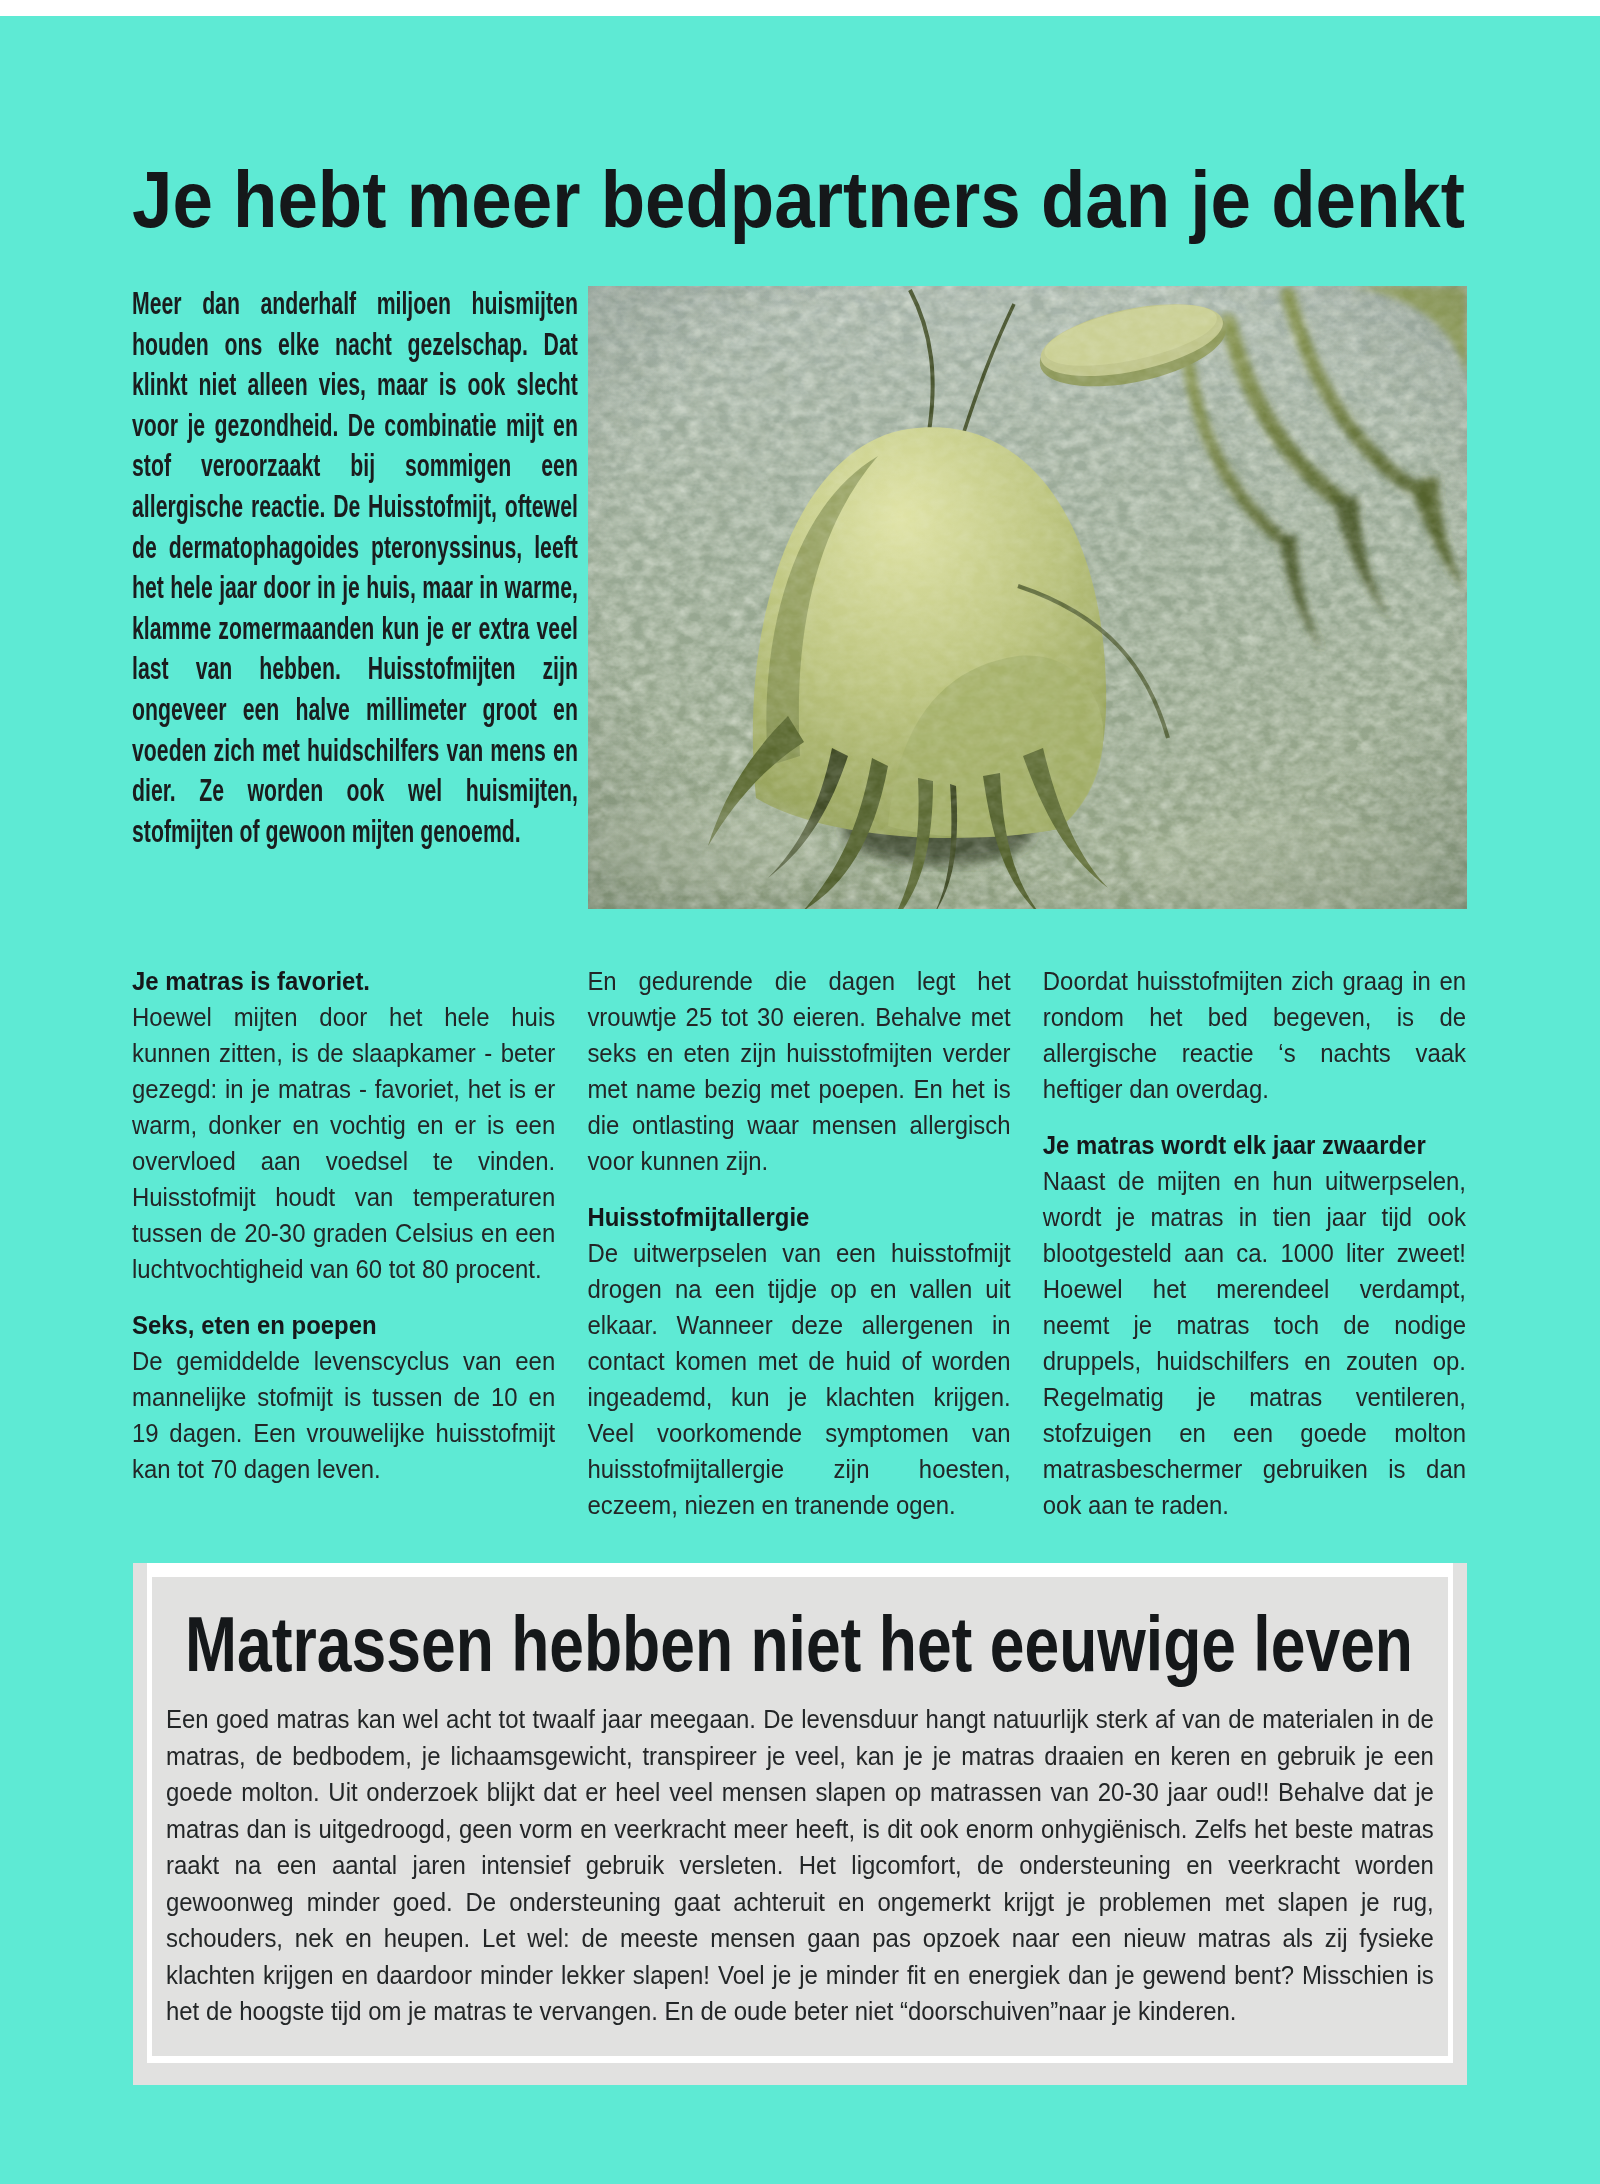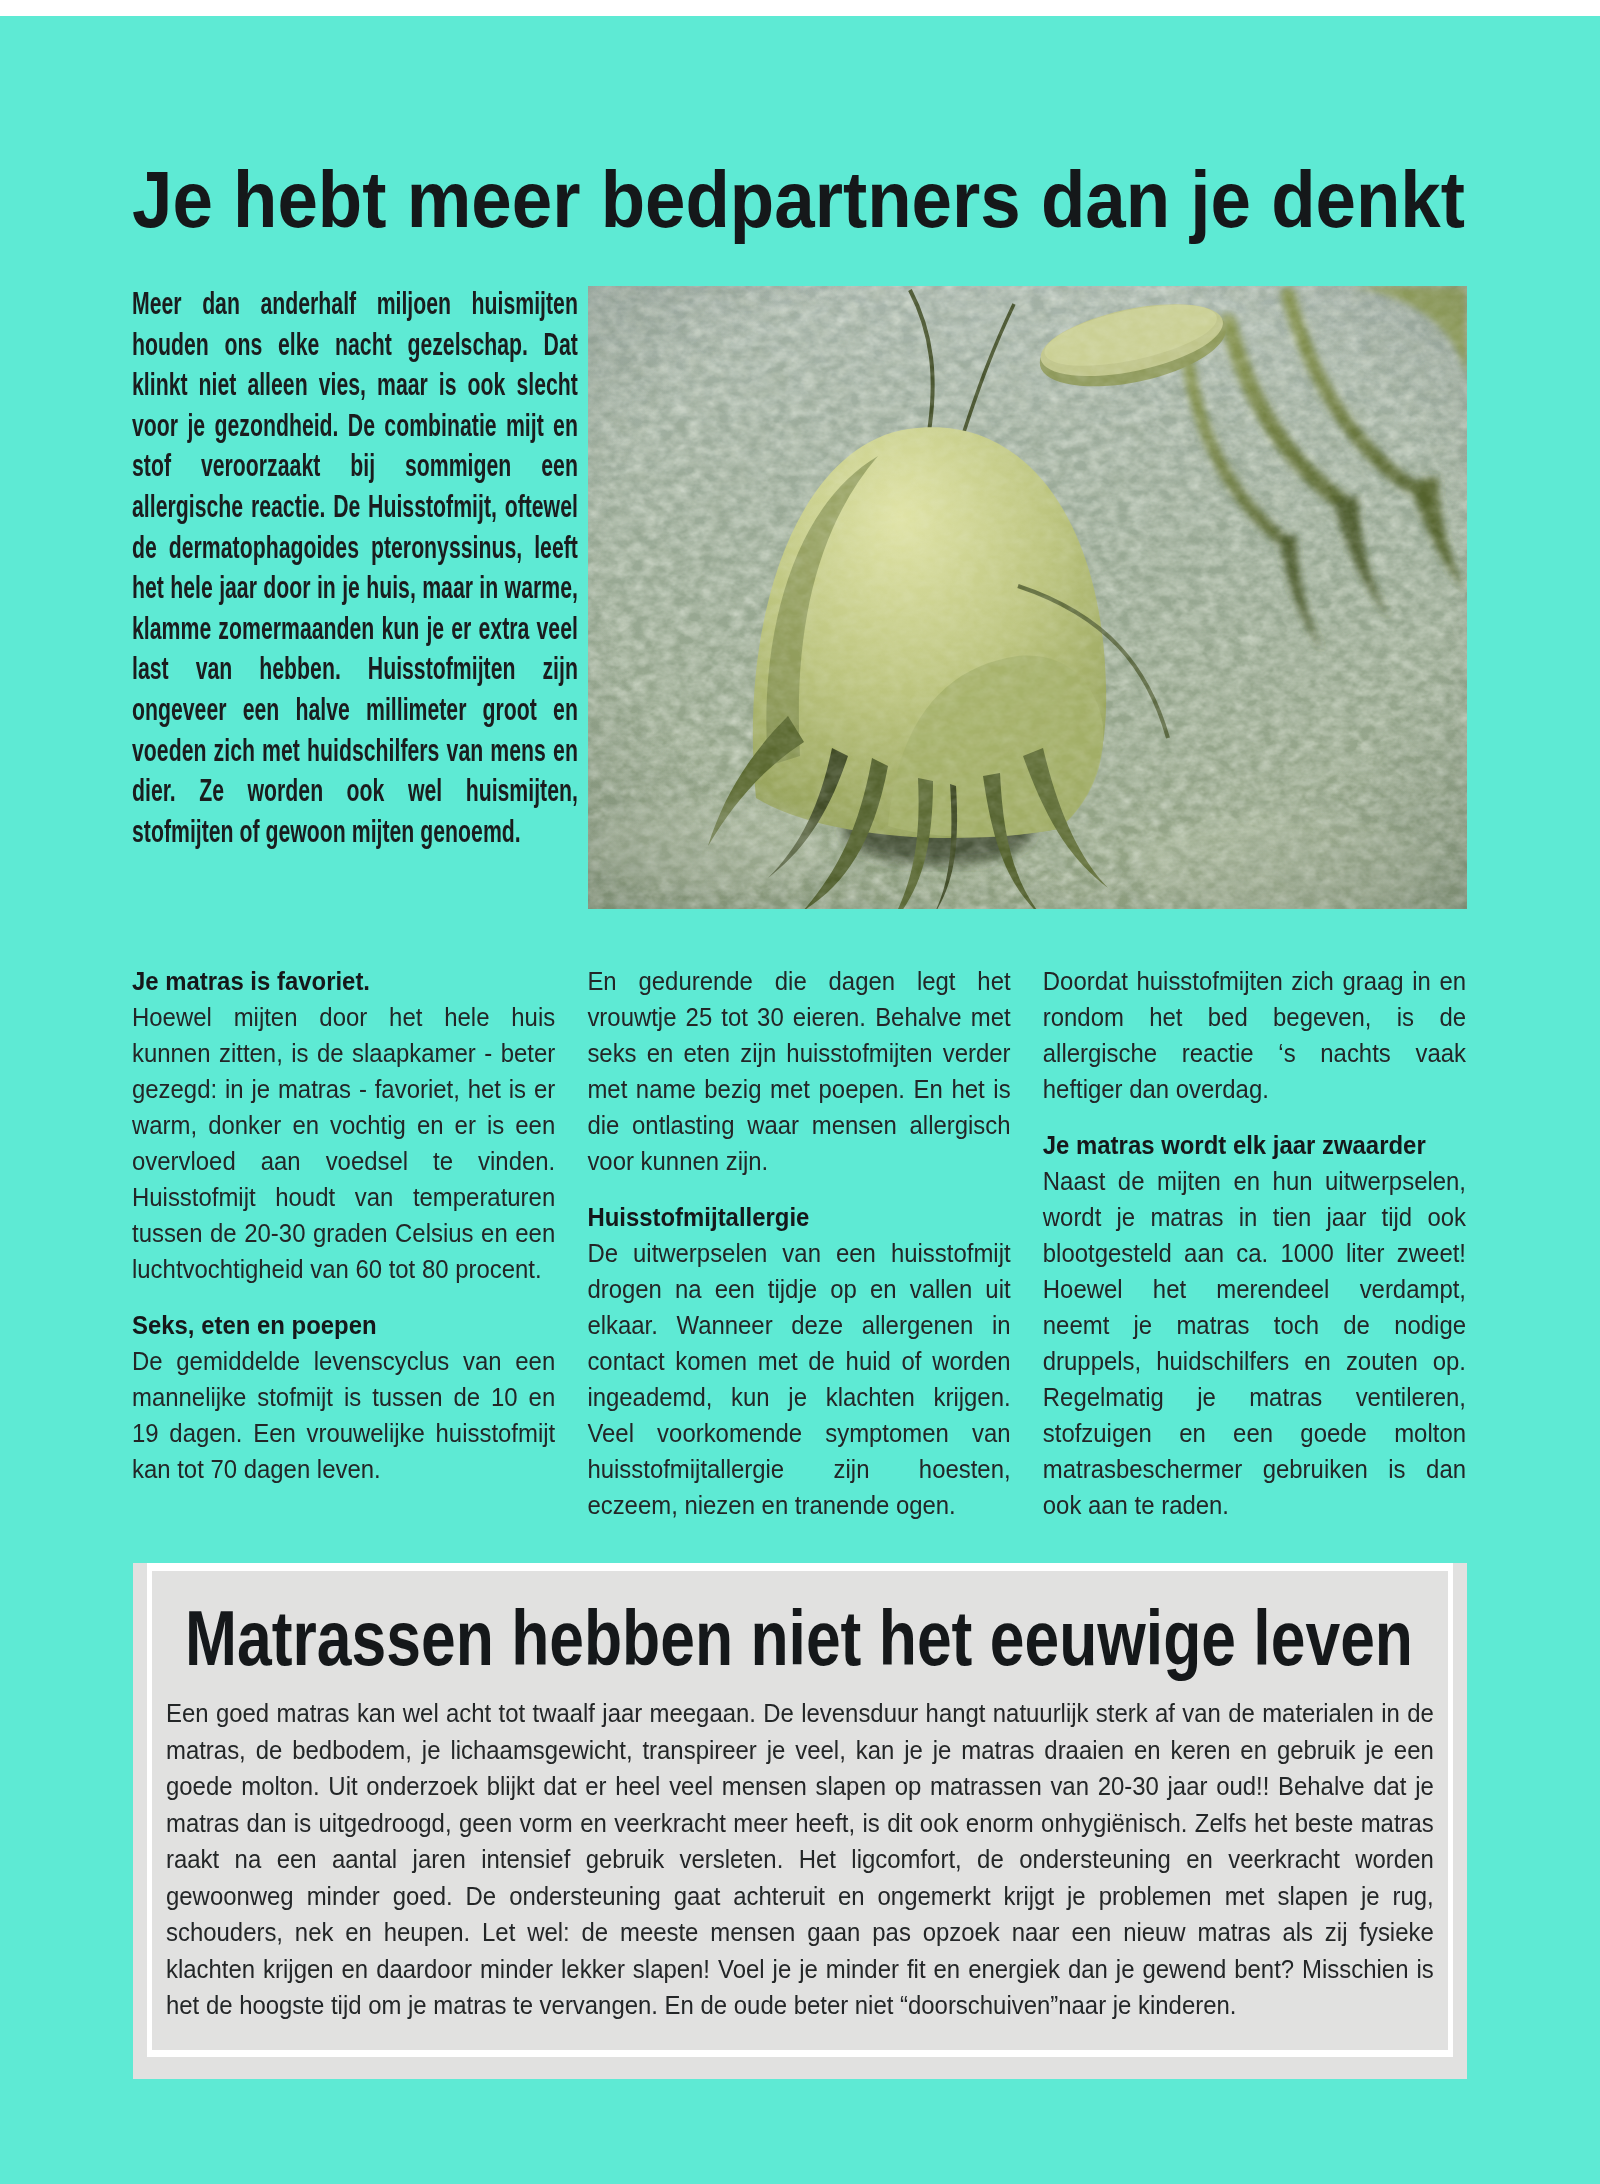--- a/index.html
+++ b/index.html
@@ -32,21 +32,21 @@
   }
   .col { flex:0 0 460px; width:460px; }
   .col h3 { font-size:26px; line-height:36px; font-weight:bold; color:#15181a; margin:20px 0 0 0; }
   .col h3:first-child { margin-top:0; }
   .col p { margin:0; text-align:justify; }
 
   #box-outer {
     position:absolute; left:133px; top:1547px; width:1334px;
     background:#e1e1e0; padding:0 14px 22px 14px; box-sizing:border-box;
   }
-  #box-middle { background:#ffffff; padding:8px 5px 7px 5px; }
+  #box-middle { background:#ffffff; padding:14px 5px 7px 5px; }
   #box-inner { background:#e1e1e0; padding:28px 14px 26px 14px; min-height:340px; }
   #box-heading-svg { display:block; margin-left:19px; }
   #box-body {
     width:1378px; transform:scaleX(0.92); transform-origin:0 0;
     margin-top:8px; font-size:26px; line-height:36.5px; color:#232627;
     text-align:justify;
   }
 </style>
 </head>
 <body>

